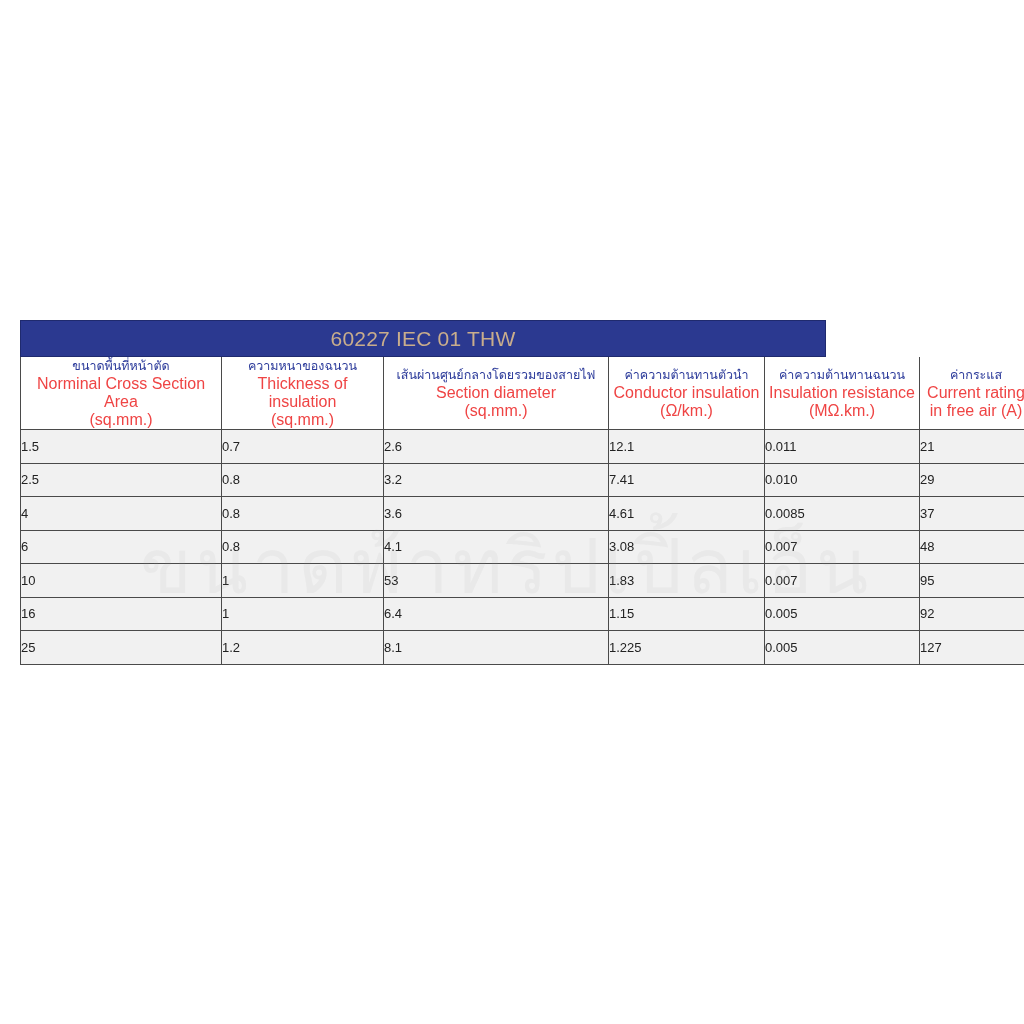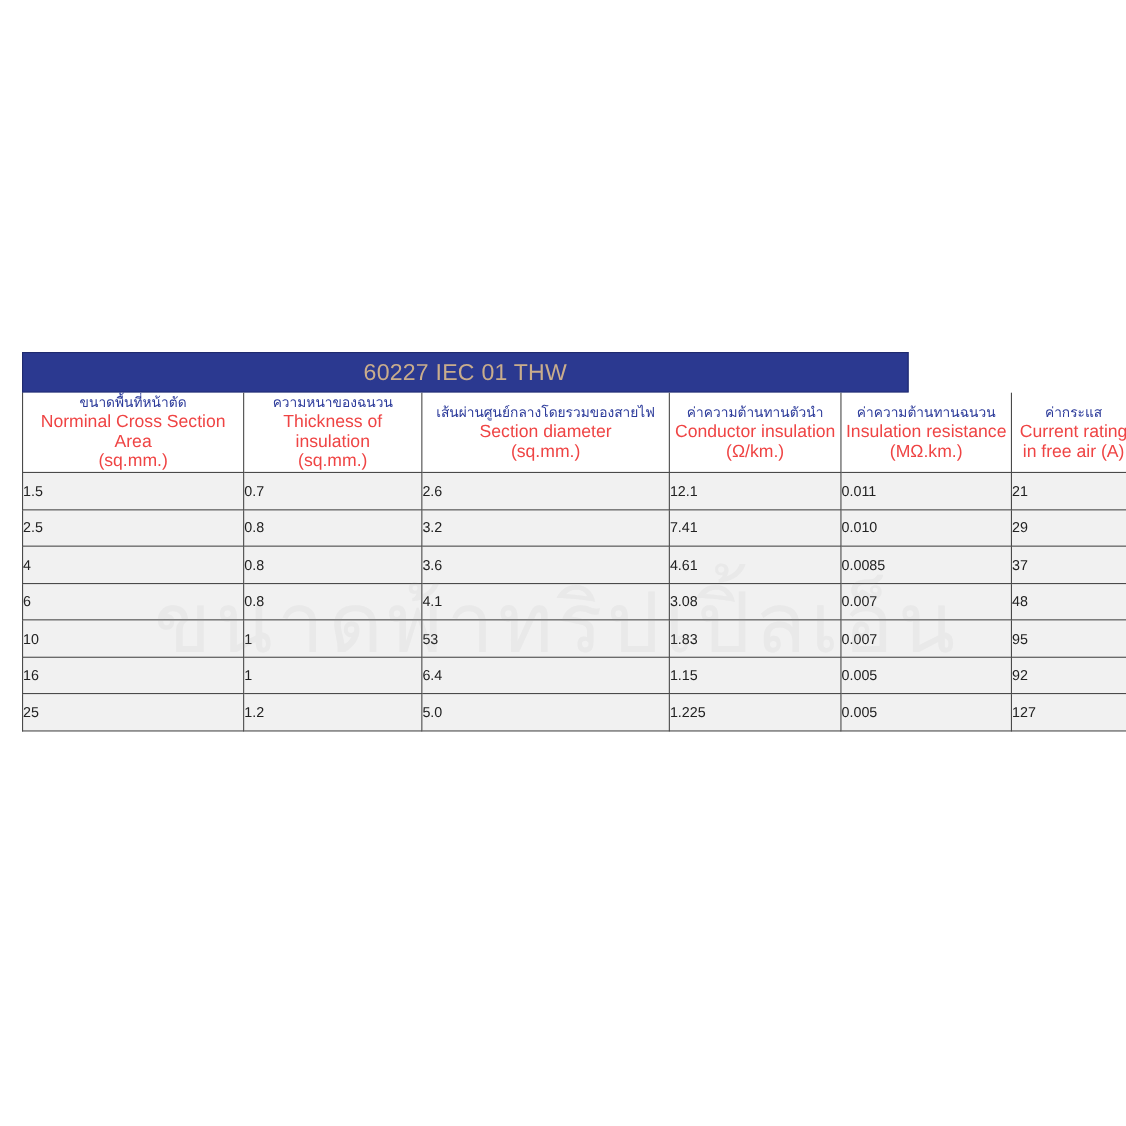--- a/index.html
+++ b/index.html
@@ -177,21 +177,21 @@
         <td>16</td>
         <td>1</td>
         <td>6.4</td>
         <td>1.15</td>
         <td>0.005</td>
         <td>92</td>
       </tr>
       <tr>
         <td>25</td>
         <td>1.2</td>
-        <td>5.0</td>
+        <td>8.1</td>
         <td>1.225</td>
         <td>0.005</td>
         <td>127</td>
       </tr>
     </tbody>
   </table>
 </div>
 
 <div class="watermark">ขนาดพ้าทริปเปิ้ลเอ็น</div>
 

